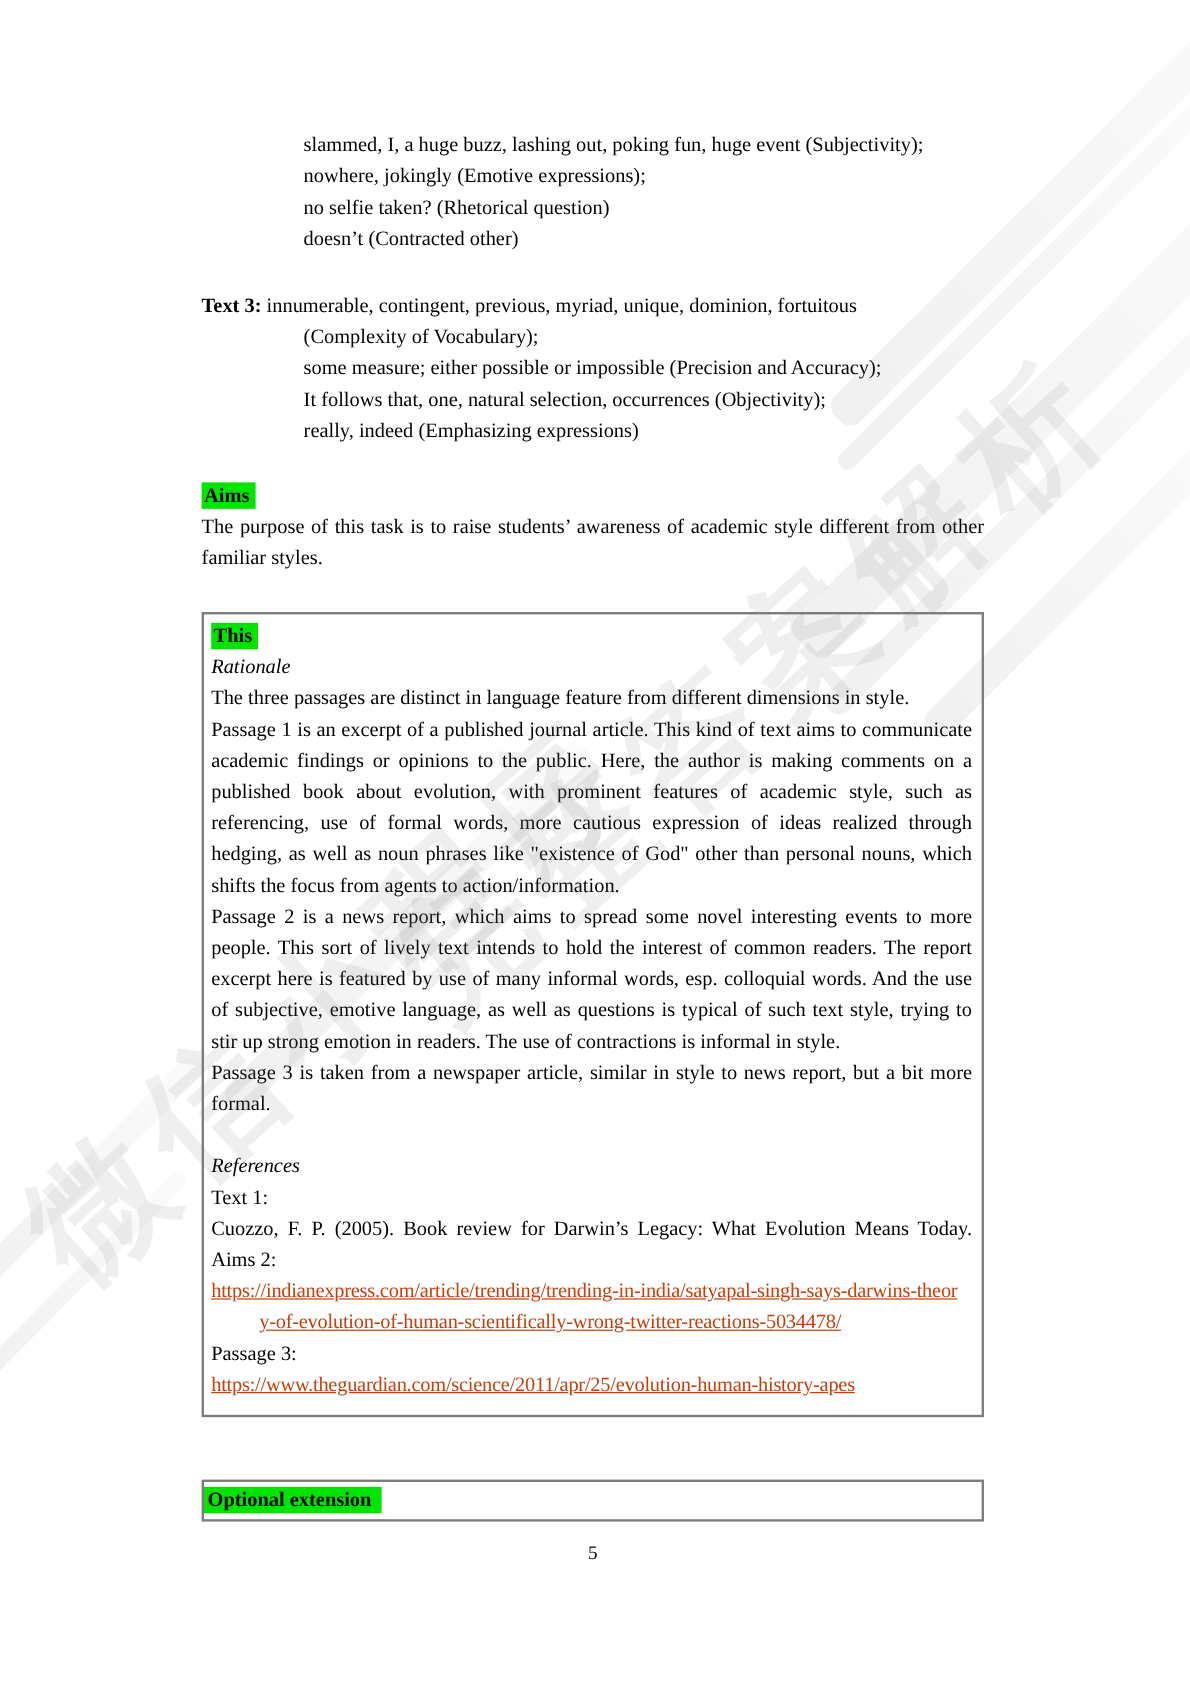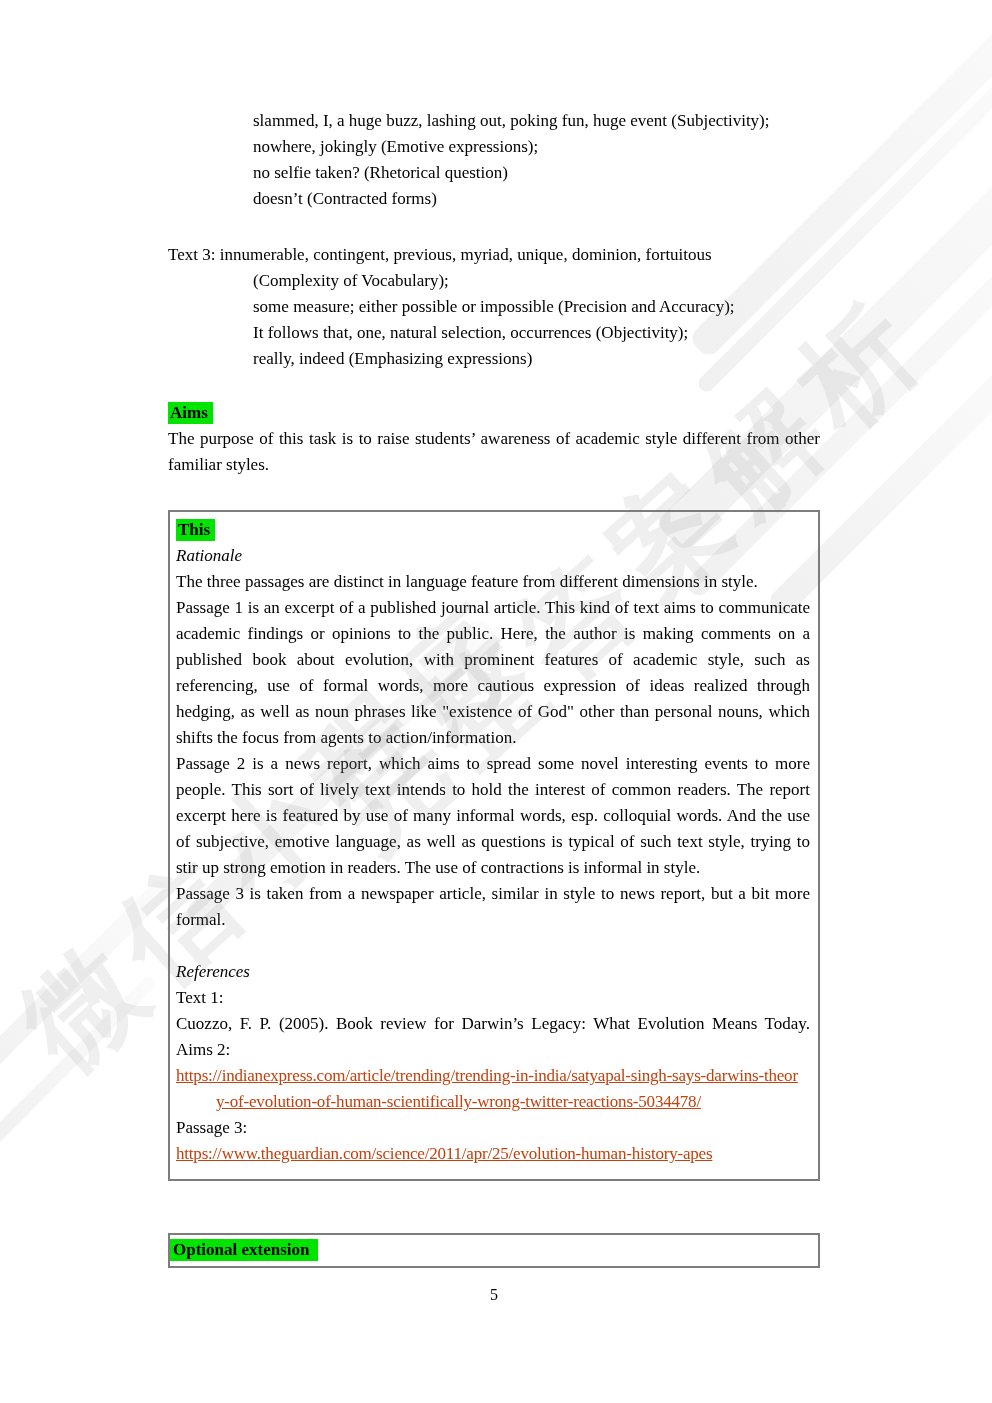--- a/index.html
+++ b/index.html
@@ -51,21 +51,21 @@
     position: absolute;
     left: 168px;
     top: 108px;
     width: 652px;
     z-index: 1;
   }
   .indent-block { margin-left: 85px; }
   .line { white-space: nowrap; }
 
   .text3-para { margin-top: 30px; }
-  .b { font-weight: normal; }
+  .b { font-weight: bold; }
   .bi { font-weight: normal; font-style: italic; }
   .it { font-style: italic; }
 
   .sect { margin-top: 28px; }
   .hl {
     background: var(--highlight-green, #00e400);
     font-weight: bold;
     padding: 1px 5px 2px 2px;
   }
 
@@ -121,21 +121,21 @@
     <div class="wm-text wm1">微信小程序</div>
     <div class="wm-text wm2">完整答案解析</div>
   </div>
 
   <div class="content">
 
     <div class="indent-block">
       <div class="line">slammed, I, a huge buzz, lashing out, poking fun, huge event (Subjectivity);</div>
       <div class="line">nowhere, jokingly (Emotive expressions);</div>
       <div class="line">no selfie taken? (Rhetorical question)</div>
-      <div class="line">doesn’t (Contracted forms)</div>
+      <div class="line">doesn’t (Contracted other)</div>
     </div>
 
     <div class="text3-para">
       <span class="b">Text 3:</span>
       <span>innumerable, contingent, previous, myriad, unique, dominion, fortuitous</span>
       <div class="indent-block">
         <div class="line">(Complexity of Vocabulary);</div>
         <div class="line">some measure; either possible or impossible (Precision and Accuracy);</div>
         <div class="line">It follows that, one, natural selection, occurrences (Objectivity);</div>
         <div class="line">really, indeed (Emphasizing expressions)</div>

